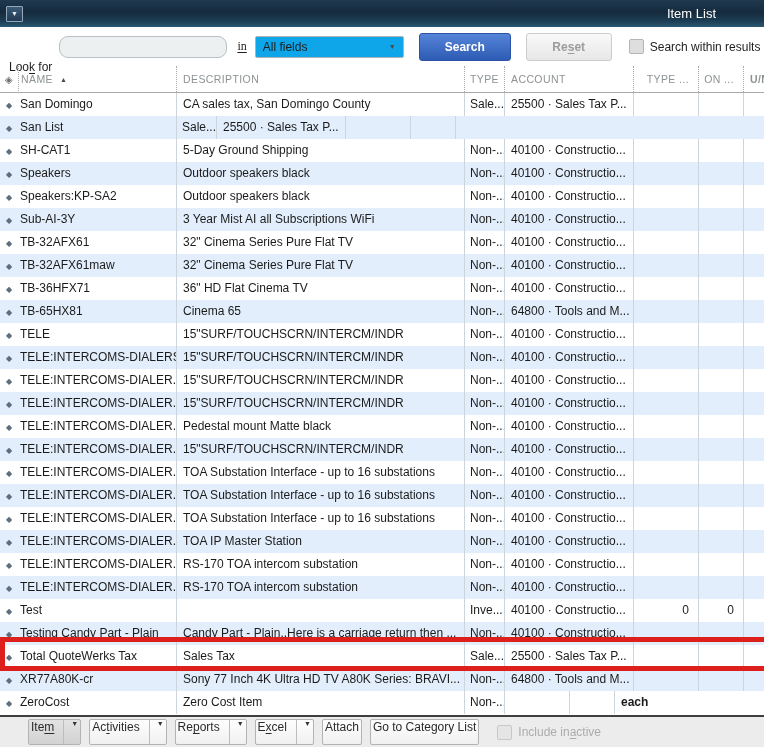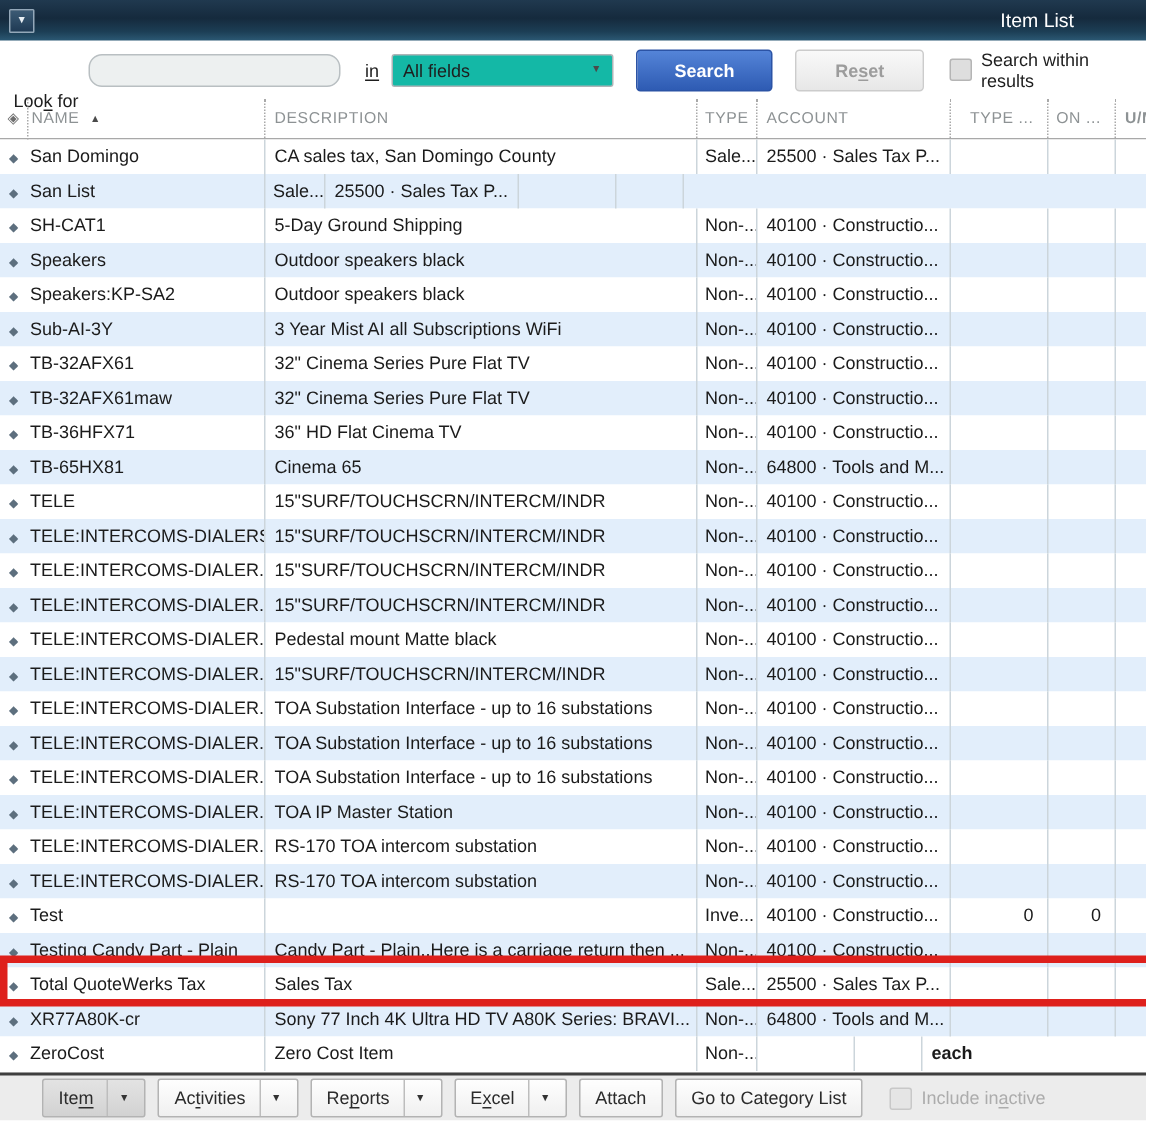--- a/index.html
+++ b/index.html
@@ -29,24 +29,24 @@
   
   .searchbar { height:39px; display:flex; align-items:center; background:#fff; font-size:12px; color:#1e1e1e; }
   .searchbar u { text-underline-offset:2px; }
   .lf-label { margin-left:9px; white-space:pre;margin-top:40px; }
   .search-input {
     margin-left:7px; width:150px; height:20px;
     border:1px solid #b9bfc2; border-radius:9px;
     background:#edf0f0; outline:none; padding:0 8px;
     font-family:inherit; font-size:12px;
   }
-  .in-label { margin-left:16px; white-space:pre; }
+  .in-label { margin-left:10px; white-space:pre;font-family:Liberation Serif, serif; }
   .field-dropdown {
     margin-left:8px; width:133px; height:20px;
-    border:1px solid #aeb4b7; border-radius:2px; background:#14b8a6;
+    border:1px solid #aeb4b7; border-radius:2px; background:#0ea5e9;
     display:flex; align-items:center; justify-content:space-between;
     padding:0 7px; cursor:default;
   }
   .arr-glyph { font-size:7px; color:#4a4a4a; }
   .btn { border-radius:3px; font-size:12px; font-weight:bold; height:26px; cursor:default;
          display:flex; align-items:center; justify-content:center; }
   .btn-search {
     margin-left:15px; width:90px; color:#fff;
     background:linear-gradient(#5484d8,#2e5bb3);
     border:1px solid #2b53a5;
@@ -102,21 +102,21 @@
   .toolbar {
     position:absolute; left:0; bottom:0; width:777px; height:32px;
     border-top:2px solid #3f3f3f; background:#ececec;
     display:flex; align-items:center; padding-left:28px; box-sizing:border-box;
     font-size:12px; color:#2b2b2b;
   }
   .toolbar u { text-underline-offset:2px; }
   .tbtn {
     height:24px; border:1px solid #b3b3b3; border-radius:2px;
     background:linear-gradient(#fefefe,#f0f0f0);
-    display:flex; align-items:center; padding:0 10px; margin-right:8px; cursor:default;
+    display:flex; padding:0 2px; margin-right:8px; cursor:default;
   }
   .tbtn.pressed { background:linear-gradient(#e3e3e3,#d2d2d2); }
   .tbtn .sep { width:1px; height:24px; background:#bdbdbd; margin-left:9px; }
   .tbtn .arr-glyph { padding-left:7px; color:#333; }
   .inactive-check { margin-left:10px; background:#e5e5e5; border-color:#c8c8c8; }
   .inactive-label { margin-left:6px; color:#acacac; }
 </style>
 </head>
 <body>
 

